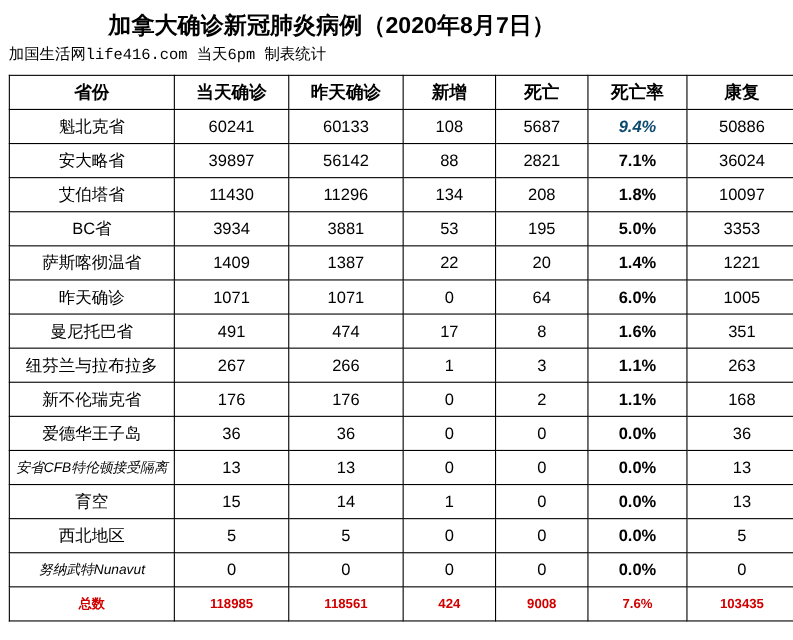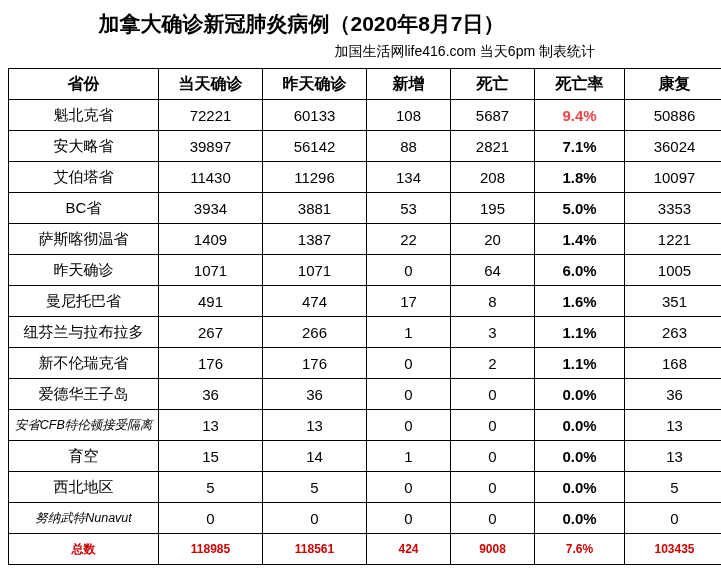--- a/index.html
+++ b/index.html
@@ -22,26 +22,26 @@
   }
   .title {
     text-align: center;
     font-size: 21px;
     font-weight: bold;
     line-height: 28px;
     letter-spacing: 0px;
     margin-top: 4px;
   }
   .subtitle {
-    text-align: right;
+    text-align: left;
     font-size: 14px;
     line-height: 22px;
     margin-top: 2px;
     margin-bottom: 6px;
-    font-family: Liberation Sans, sans-serif;
+    font-family: Liberation Mono, monospace;
   }
   table.covid {
     border-collapse: collapse;
     width: 705px;
     margin: 0 auto;
     table-layout: fixed;
   }
   table.covid th, table.covid td {
     border: 1px solid #000000;
     text-align: center;
@@ -68,21 +68,22 @@
     font-size: 16px;
   }
   td.prov.small {
     font-size: 12.5px;
     font-style: italic;
   }
   td.rate {
     font-weight: bold;
   }
   td.rate.highlight {
-    color: #ef4444;
+    color: #0c4a6e;
+    font-style: italic;
   }
   tr.total td {
     color: #d00000;
     font-weight: bold;
     font-size: 12px;
   }
   tr.total td.prov {
     font-size: 12px;
   }
 </style>
@@ -111,21 +112,21 @@
         <th>昨天确诊</th>
         <th>新增</th>
         <th>死亡</th>
         <th>死亡率</th>
         <th>康复</th>
       </tr>
     </thead>
     <tbody id="table-body">
         <tr>
           <td class="prov">魁北克省</td>
-          <td>72221</td>
+          <td>60241</td>
           <td>60133</td>
           <td>108</td>
           <td>5687</td>
           <td class="rate highlight">9.4%</td>
           <td>50886</td>
         </tr>
         <tr>
           <td class="prov">安大略省</td>
           <td>39897</td>
           <td>56142</td>

